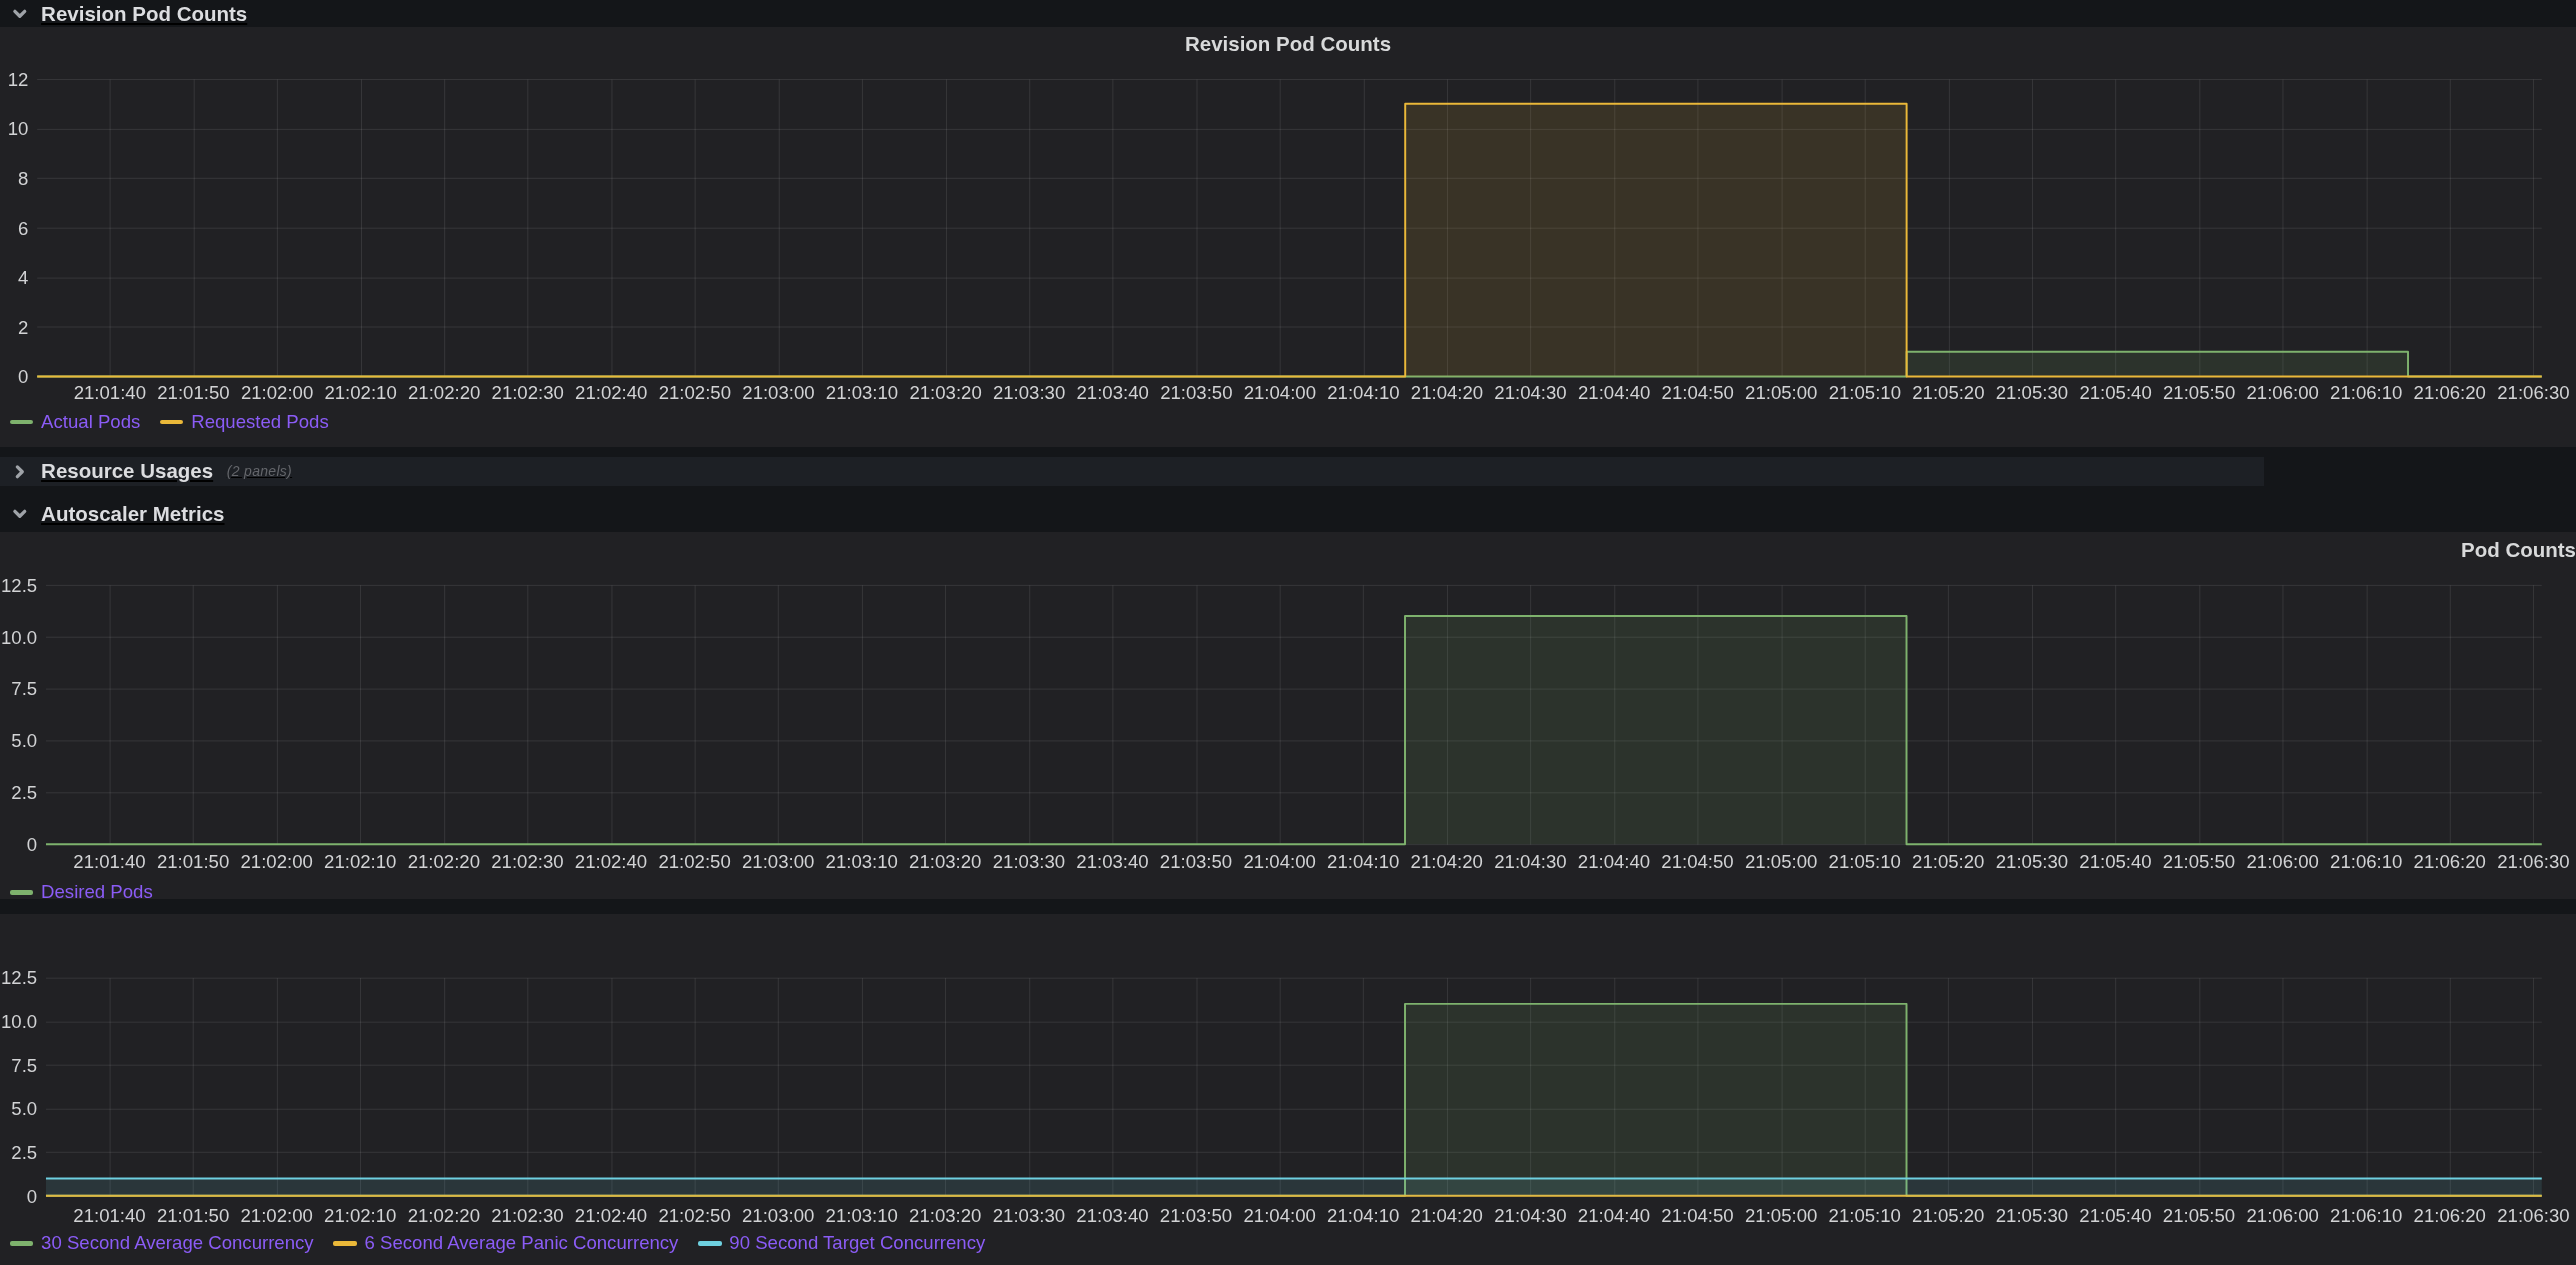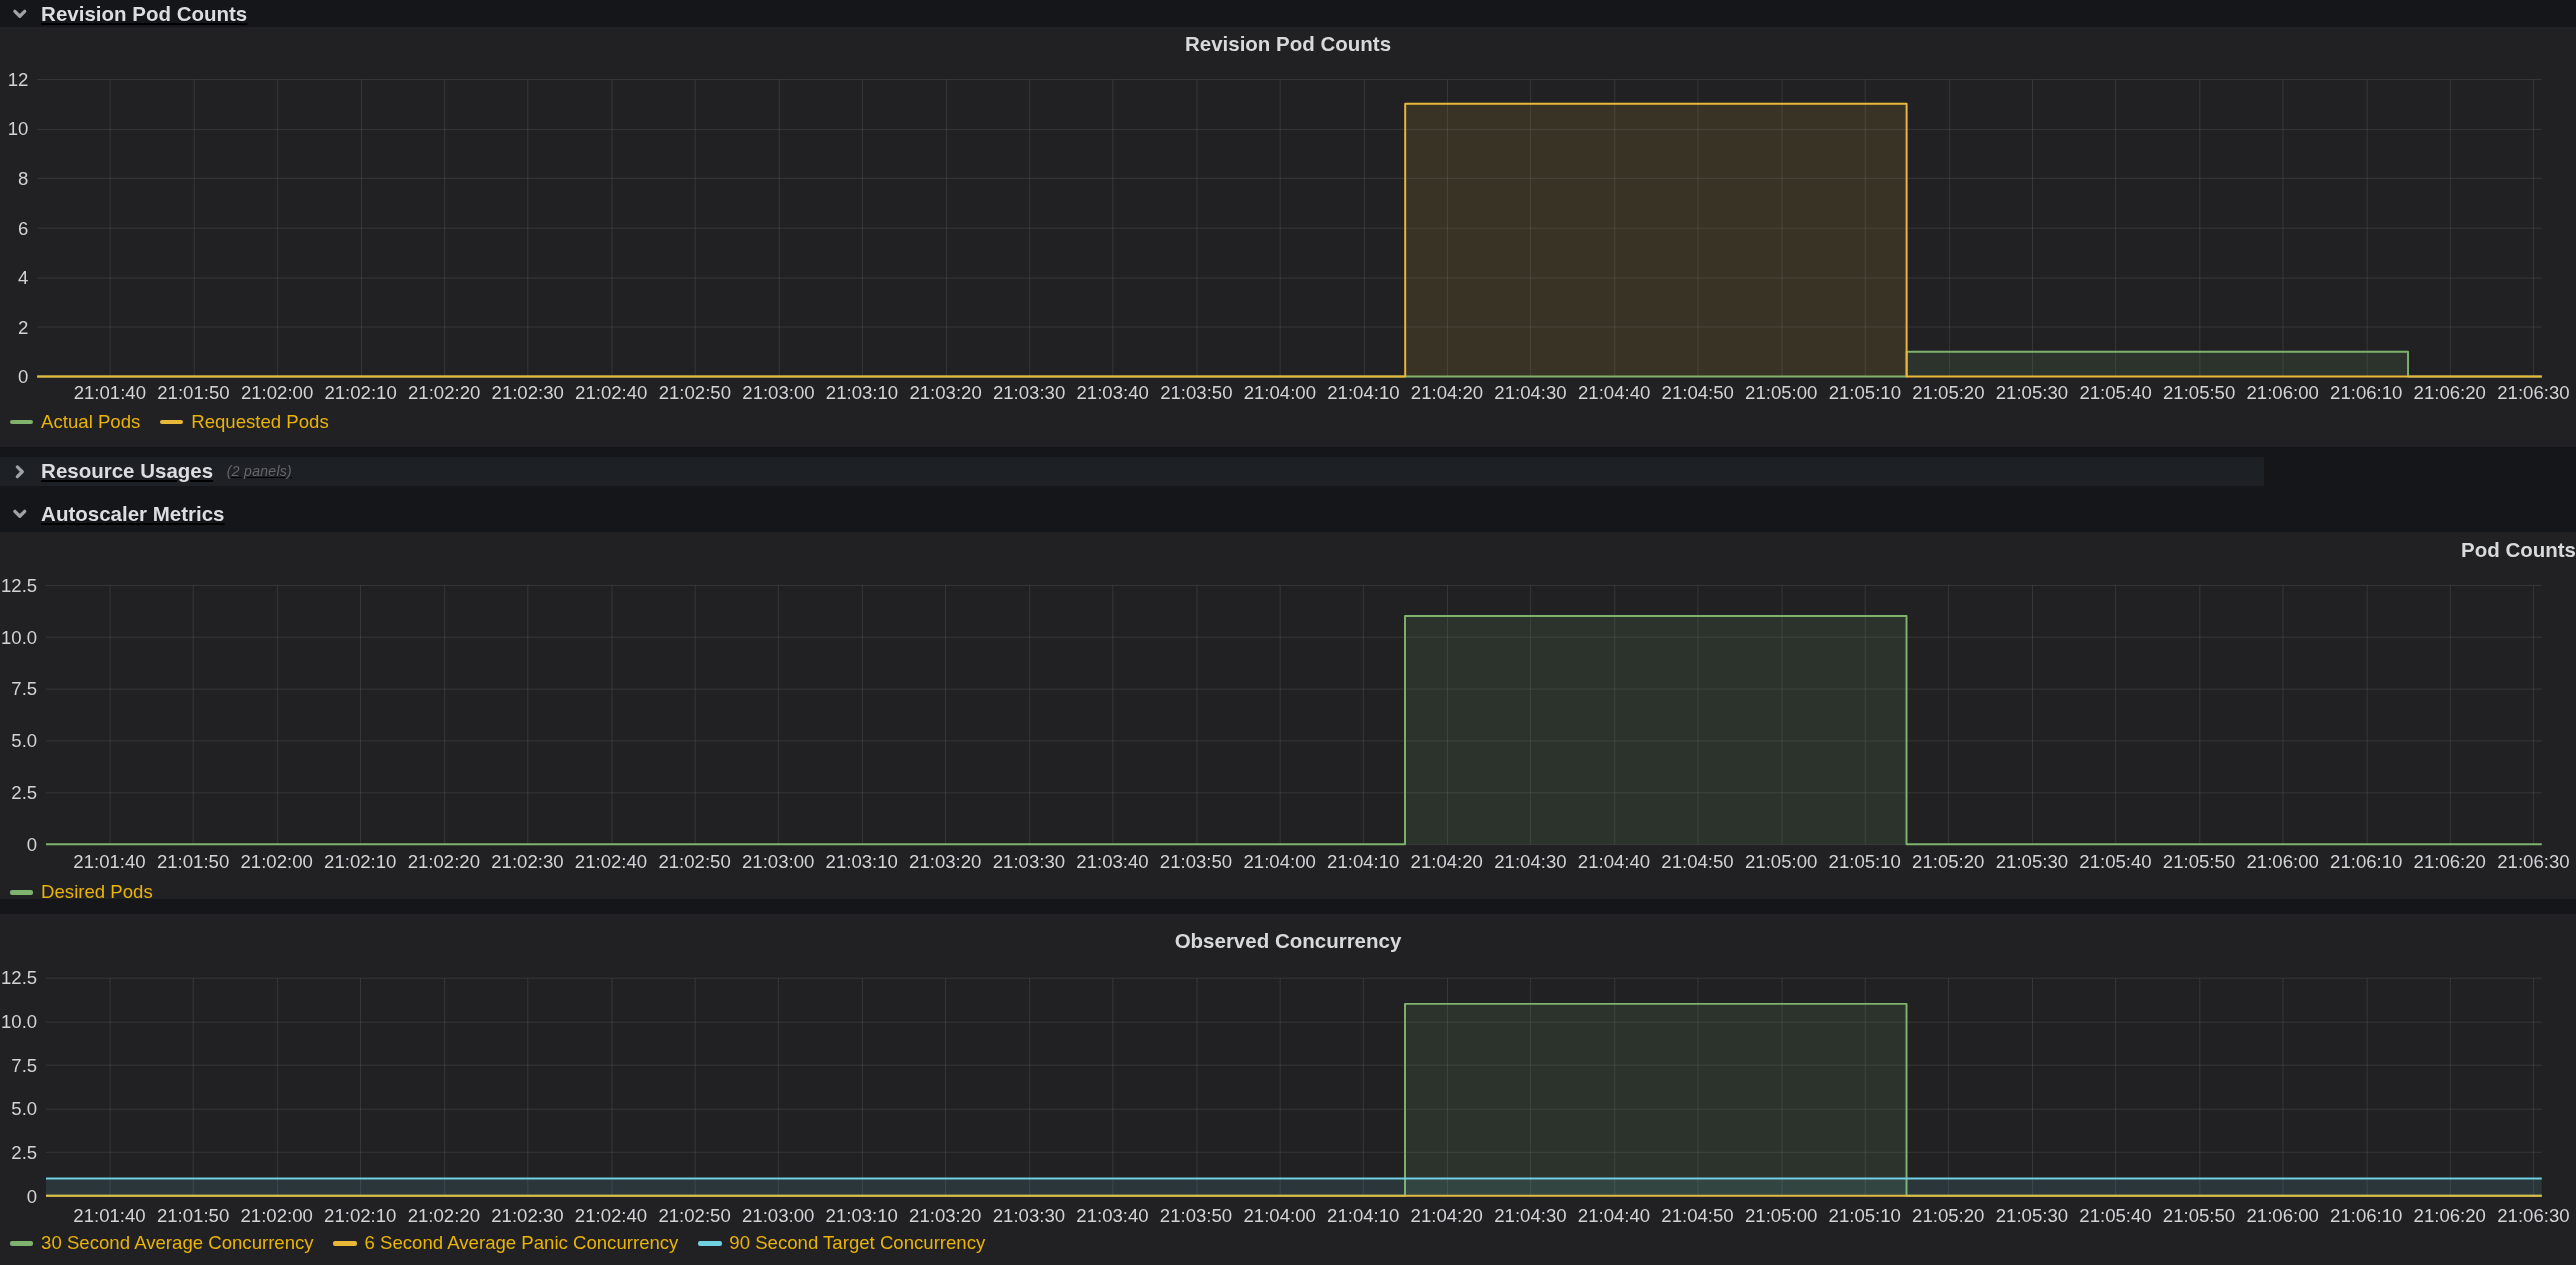--- a/index.html
+++ b/index.html
@@ -36,21 +36,21 @@
     text-align:center;
     color:#d8d9da;font-size:20.5px;font-weight:bold;line-height:25.4px;
     cursor:pointer;
   }
   svg.chart{position:absolute;top:0;left:0;display:block;}
   svg.chart text{font-family:"Liberation Sans",sans-serif;}
   .legend{
     position:absolute;left:9.8px;
     display:flex;align-items:center;gap:19.6px;
   }
-  .legend-item{display:flex;align-items:center;gap:7.8px;color:#eab308;font-size:18.6px;cursor:pointer;white-space:nowrap;}
+  .legend-item{display:flex;align-items:center;gap:7.8px;color:#8b5cf6;font-size:18.6px;cursor:pointer;white-space:nowrap;}
   .legend-dash{width:23.5px;height:4.9px;border-radius:2px;flex:0 0 auto;}
 </style>
 </head>
 <body>
 
 <div class="dashboard">
 
   <div class="row-header rh-top">
     <span class="chev">
       <svg width="19.6" height="19.6" viewBox="0 0 20 20">
@@ -269,21 +269,20 @@
         <span class="legend-item">
           <span class="legend-dash" style="background: rgb(126, 178, 109);"></span>
           <span>Desired Pods</span>
         </span>
       </div>
   </section>
 
   <div class="gap15"></div>
 
   <section class="panel p3">
-    <div class="panel-title" style="top: 13.7px;">Observed Concurrency</div>
     <svg class="chart" width="2576" height="367" viewBox="0 0 2633 375">
         <g stroke="rgba(255,255,255,0.10)" stroke-width="1">
           <line x1="47" x2="2598" y1="288.5" y2="288.5"></line>
           <line x1="47" x2="2598" y1="243.5" y2="243.5"></line>
           <line x1="47" x2="2598" y1="199.5" y2="199.5"></line>
           <line x1="47" x2="2598" y1="154.5" y2="154.5"></line>
           <line x1="47" x2="2598" y1="110.5" y2="110.5"></line>
           <line x1="47" x2="2598" y1="65.5" y2="65.5"></line>
           <line x1="112.5" x2="112.5" y1="65.5" y2="288.5"></line>
           <line x1="197.5" x2="197.5" y1="65.5" y2="288.5"></line>

